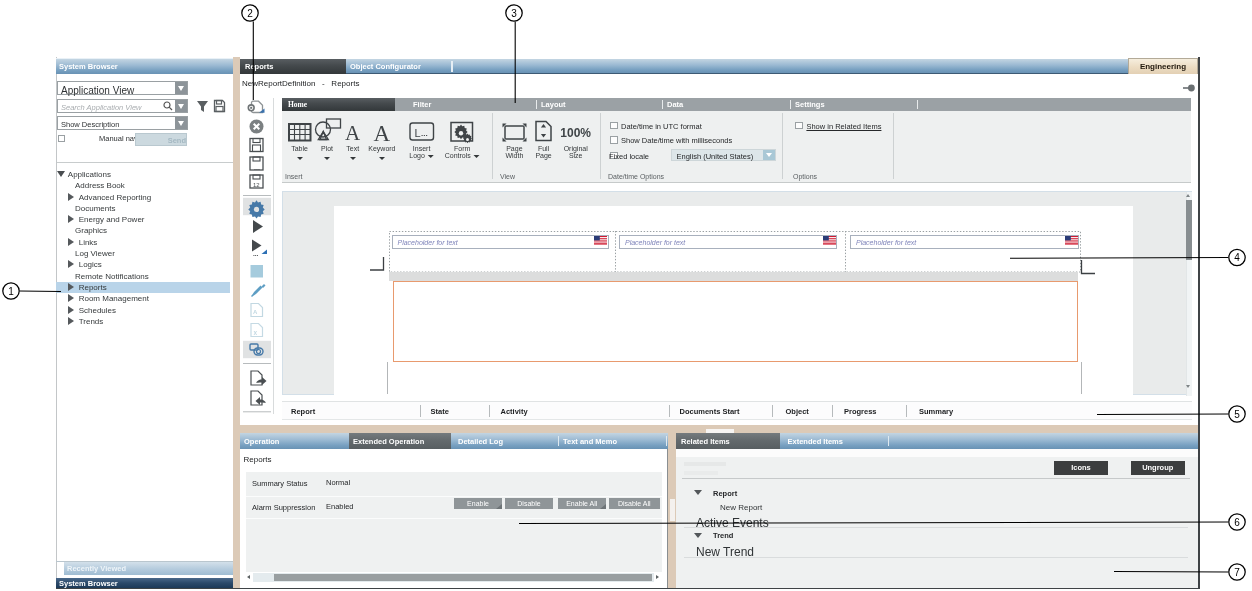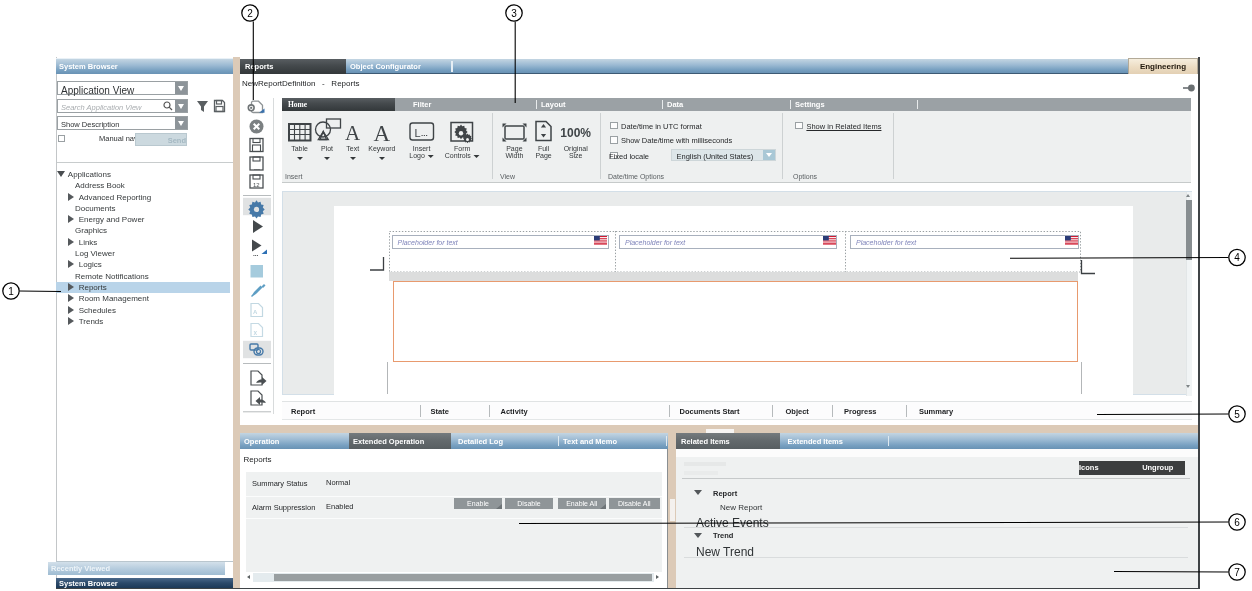--- a/index.html
+++ b/index.html
@@ -79,21 +79,21 @@
     <div class="trow ind1b">Log Viewer</div>
     <div class="trow ind1a"><span class="tarr"></span>Logics</div>
     <div class="trow ind1b">Remote Notifications</div>
     <div class="trow ind1a" style="background:#b9d4e9; width:174px;"><span class="tarr"></span>Reports</div>
     <div class="trow ind1a"><span class="tarr"></span>Room Management</div>
     <div class="trow ind1a"><span class="tarr"></span>Schedules</div>
     <div class="trow ind1a"><span class="tarr"></span>Trends</div>
   </div>
 
   <div class="abs" style="left:56px; top:561px; width:177px; height:1px; background:#b9c6ce;"></div>
-  <div class="abs" style="left:48px; top:562px; width:177px; height:13px; background:linear-gradient(180deg,#d3e0ea 0%,#b4cbdd 55%,#9fbcd2 100%);">
+  <div class="abs" style="left:64px; top:562px; width:177px; height:13px; background:linear-gradient(180deg,#d3e0ea 0%,#b4cbdd 55%,#9fbcd2 100%);">
     <div style="font-size:7.5px; font-weight:bold; color:#eef4f8; padding:2px 0 0 3px;">Recently Viewed</div>
   </div>
   <div class="abs" style="left:56px; top:577.5px; width:177px; height:10.5px; background:linear-gradient(180deg,#49688a 0%,#2c4a6a 50%,#1d3a58 100%);">
     <div style="font-size:7.5px; font-weight:bold; color:#fff; padding:1px 0 0 3px;">System Browser</div>
   </div>
 
   <div class="abs" style="left:233px; top:57px; width:7px; height:532px; background:#dccab7;"></div>
 
   <div class="abs bluebar" style="left:240px; top:58.5px; width:958px; height:15.5px; border-bottom:1px solid #3d5a74;"></div>
   <div class="abs darktab" style="left:240px; top:58.5px; width:106px; height:15.5px;">
@@ -451,21 +451,21 @@
         <div class="wtxt" style="padding:3.5px 0 0 5px;">Related Items</div>
       </div>
     <div class="abs wtxt" style="left:111.5px; top:3.5px;">Extended Items</div>
     <div class="abs" style="left:212px; top:2.5px; width:1.2px; height:10px; background:#dfe9f0;"></div>
 
     <div class="abs" style="left:0px; top:15.5px; width:522px; height:8px; background:#fcfcfc;"></div>
     <div class="abs" style="left:6.3px; top:23.5px; width:511px; height:22.3px; background:#eff1f1;"></div>
     <div class="abs" style="left:8px; top:28.5px; width:42px; height:4.5px; background:#e6e8e8;"></div>
     <div class="abs" style="left:8px; top:37.5px; width:34px; height:4.5px; background:#e9ebeb;"></div>
 
-    <div class="abs" style="left:403px; top:27.5px; width:54px; height:14px; background:#3c3e3f; color:#fdfdfd; font-size:7.5px; font-weight:bold; line-height:14px;">Icons</div>
+    <div class="abs" style="left:378px; top:27.5px; width:54px; height:14px; background:#3c3e3f; color:#fdfdfd; font-size:7.5px; font-weight:bold; text-align:center; line-height:14px;">Icons</div>
     <div class="abs" style="left:454.5px; top:27.5px; width:54.5px; height:14px; background:#3c3e3f; color:#fdfdfd; font-size:7.5px; font-weight:bold; text-align:center; line-height:14px;">Ungroup</div>
     <div class="abs" style="left:6px; top:45.3px; width:508px; height:1.2px; background:#c6c9ca;"></div>
     <div class="abs" style="left:18px; top:56.5px; width:0; height:0; border-left:4px solid transparent; border-right:4px solid transparent; border-top:5.5px solid #53575a;"></div>
     <div class="abs" style="left:37px; top:55.5px; font-size:7.5px; font-weight:bold; color:#26282a;">Report</div>
     <div class="abs" style="left:20px; top:70px; font-size:8px; color:#303436;margin-left:24px;">New Report</div>
     <div class="abs" style="left:20px; top:83px; font-size:12px; color:#303436;">Active Events</div>
     <div class="abs" style="left:8px; top:93.5px; width:504px; height:1px; background:#d9dcdd;"></div>
     <div class="abs" style="left:18px; top:99.5px; width:0; height:0; border-left:4px solid transparent; border-right:4px solid transparent; border-top:5.5px solid #53575a;"></div>
     <div class="abs" style="left:37px; top:98px; font-size:7.5px; font-weight:bold; color:#26282a;">Trend</div>
     <div class="abs" style="left:20px; top:112px; font-size:12px; color:#303436;">New Trend</div>

